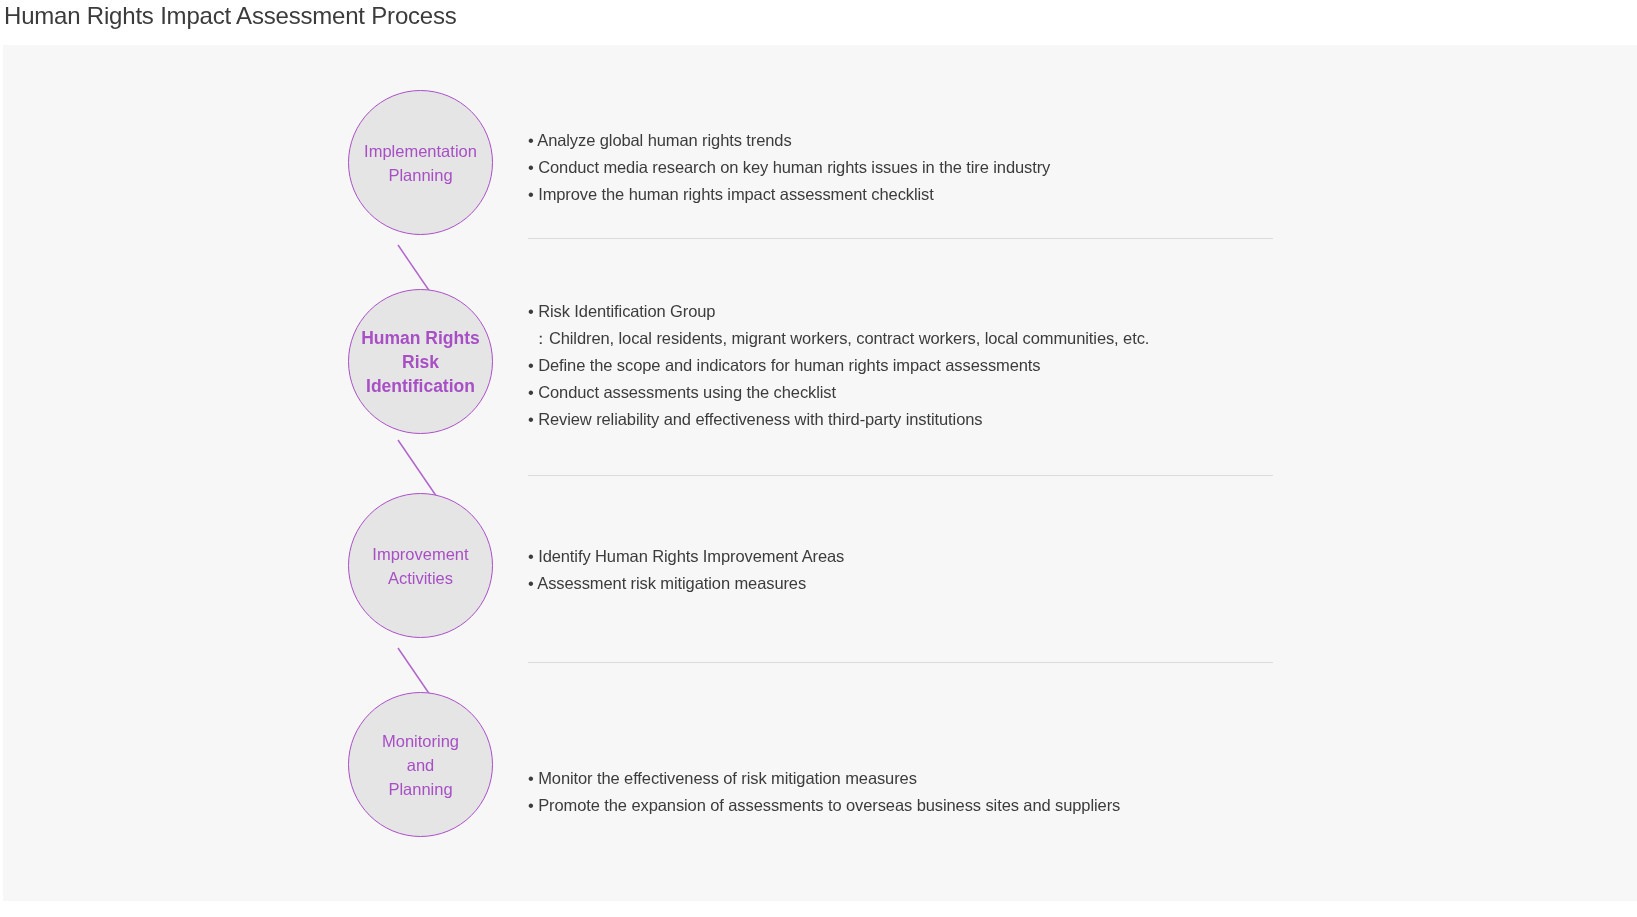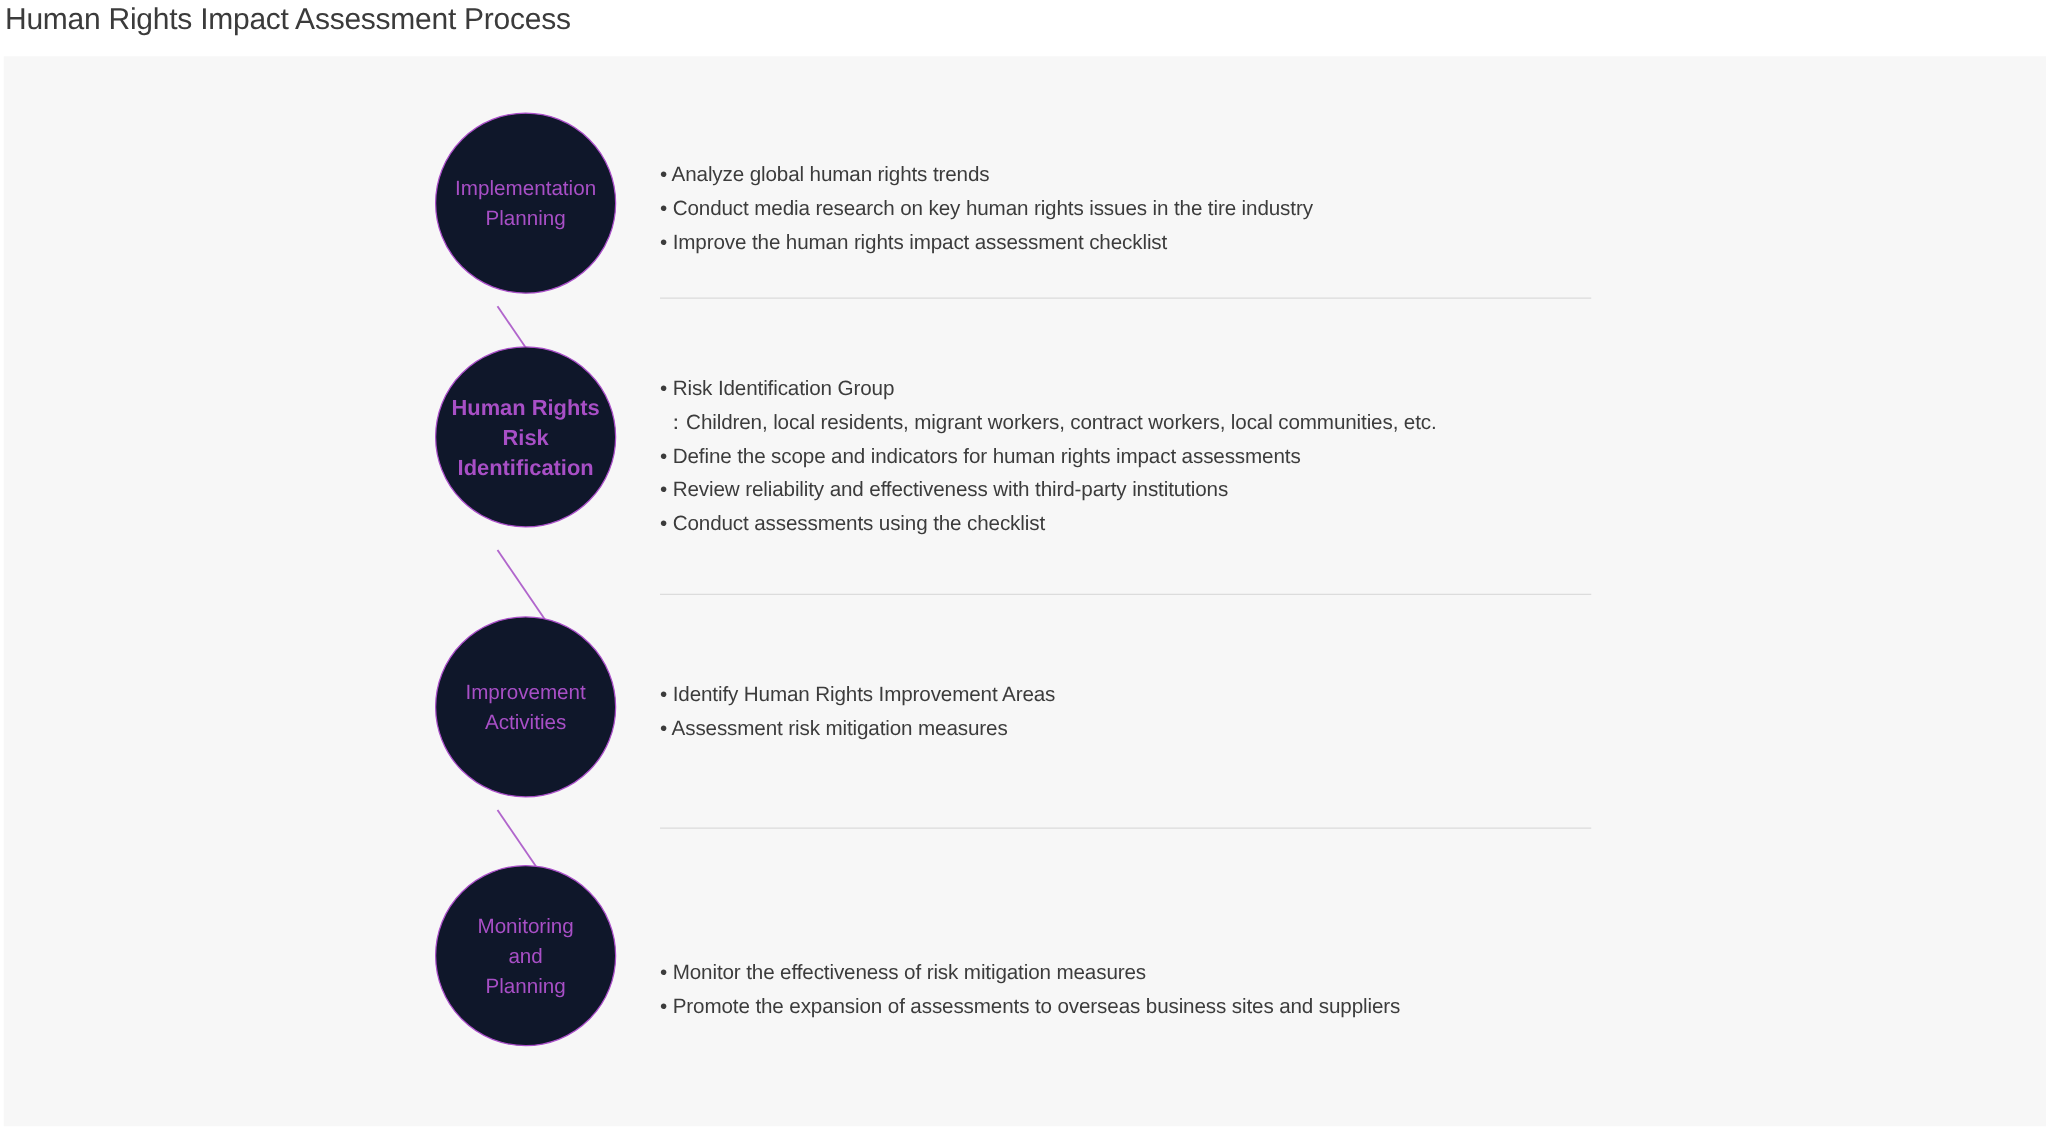--- a/index.html
+++ b/index.html
@@ -51,21 +51,21 @@
     left: 0;
     width: 100%;
   }
 
   
   .step-node {
     position: absolute;
     width: 145px;
     height: 145px;
     border-radius: 50%;
-    background: #0f172a;
+    background: #e5e5e5;
     border: 1.4px solid #ab4fca;
     box-sizing: border-box;
     display: flex;
     align-items: center;
     justify-content: center;
     text-align: center;
   }
   .step-node-label {
     color: #a84fc6;
     font-size: 16.5px;
@@ -134,31 +134,31 @@
         <div class="detail-line">• Conduct media research on key human rights issues in the tire industry</div>
         <div class="detail-line">• Improve the human rights impact assessment checklist</div>
       </div>
       <div class="step-divider" style="top:193px;"></div>
       <svg class="connector" style="left:390px; top:195px;" width="60" height="75" viewBox="0 0 60 75">
         <line x1="5" y1="5" x2="48" y2="68"></line>
       </svg>
     </div>
 
     <div class="step-row" style="top:0;">
-      <div class="step-node emphasis" style="left:345px; top:232px;">
+      <div class="step-node emphasis" style="left:345px; top:244px;">
         <span class="step-node-label">Human Rights
 Risk
 Identification</span>
       </div>
       <div class="step-details" style="top:229px;">
         <div class="detail-line">• Risk Identification Group</div>
         <div class="detail-line sub"> ：Children, local residents, migrant workers, contract workers, local communities, etc.</div>
         <div class="detail-line">• Define the scope and indicators for human rights impact assessments</div>
+        <div class="detail-line">• Conduct assessments using the checklist</div>
         <div class="detail-line">• Review reliability and effectiveness with third-party institutions</div>
-        <div class="detail-line">• Conduct assessments using the checklist</div>
       </div>
       <div class="step-divider" style="top:430px;"></div>
       <svg class="connector" style="left:390px; top:390px;" width="60" height="75" viewBox="0 0 60 75">
         <line x1="5" y1="5" x2="48" y2="68"></line>
       </svg>
     </div>
 
     <div class="step-row" style="top:0;">
       <div class="step-node" style="left:345px; top:448px;">
         <span class="step-node-label">Improvement

